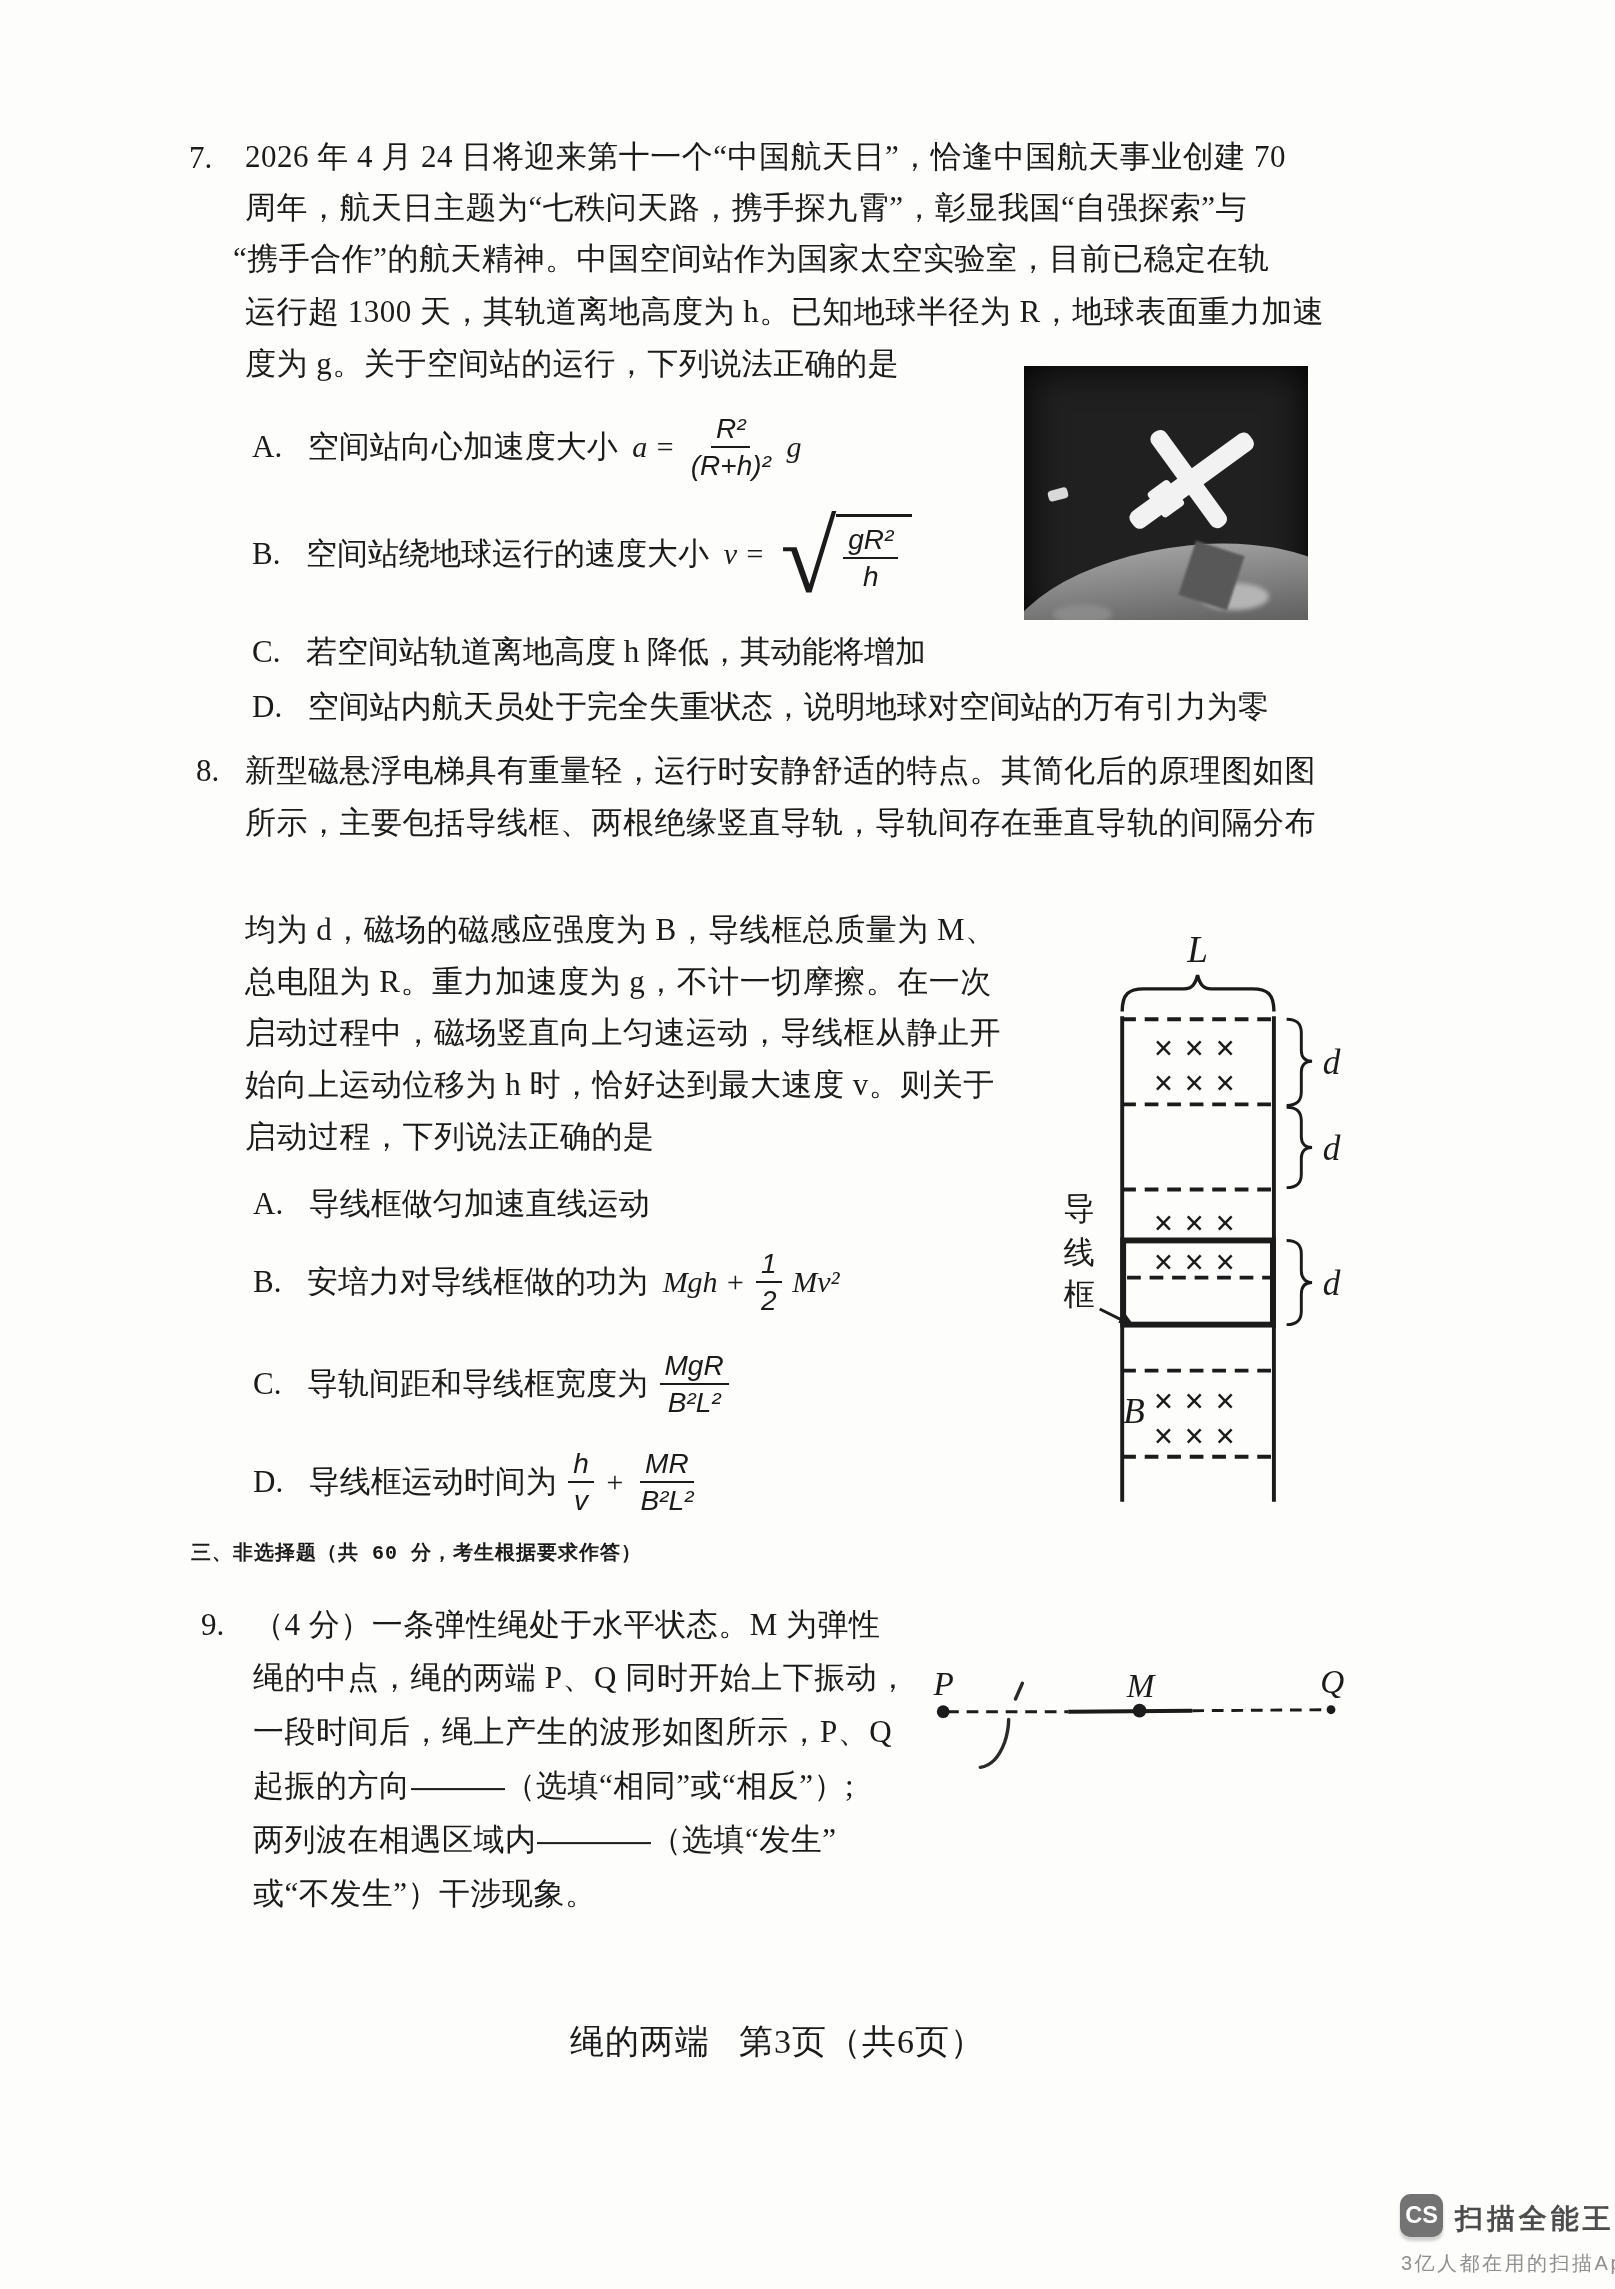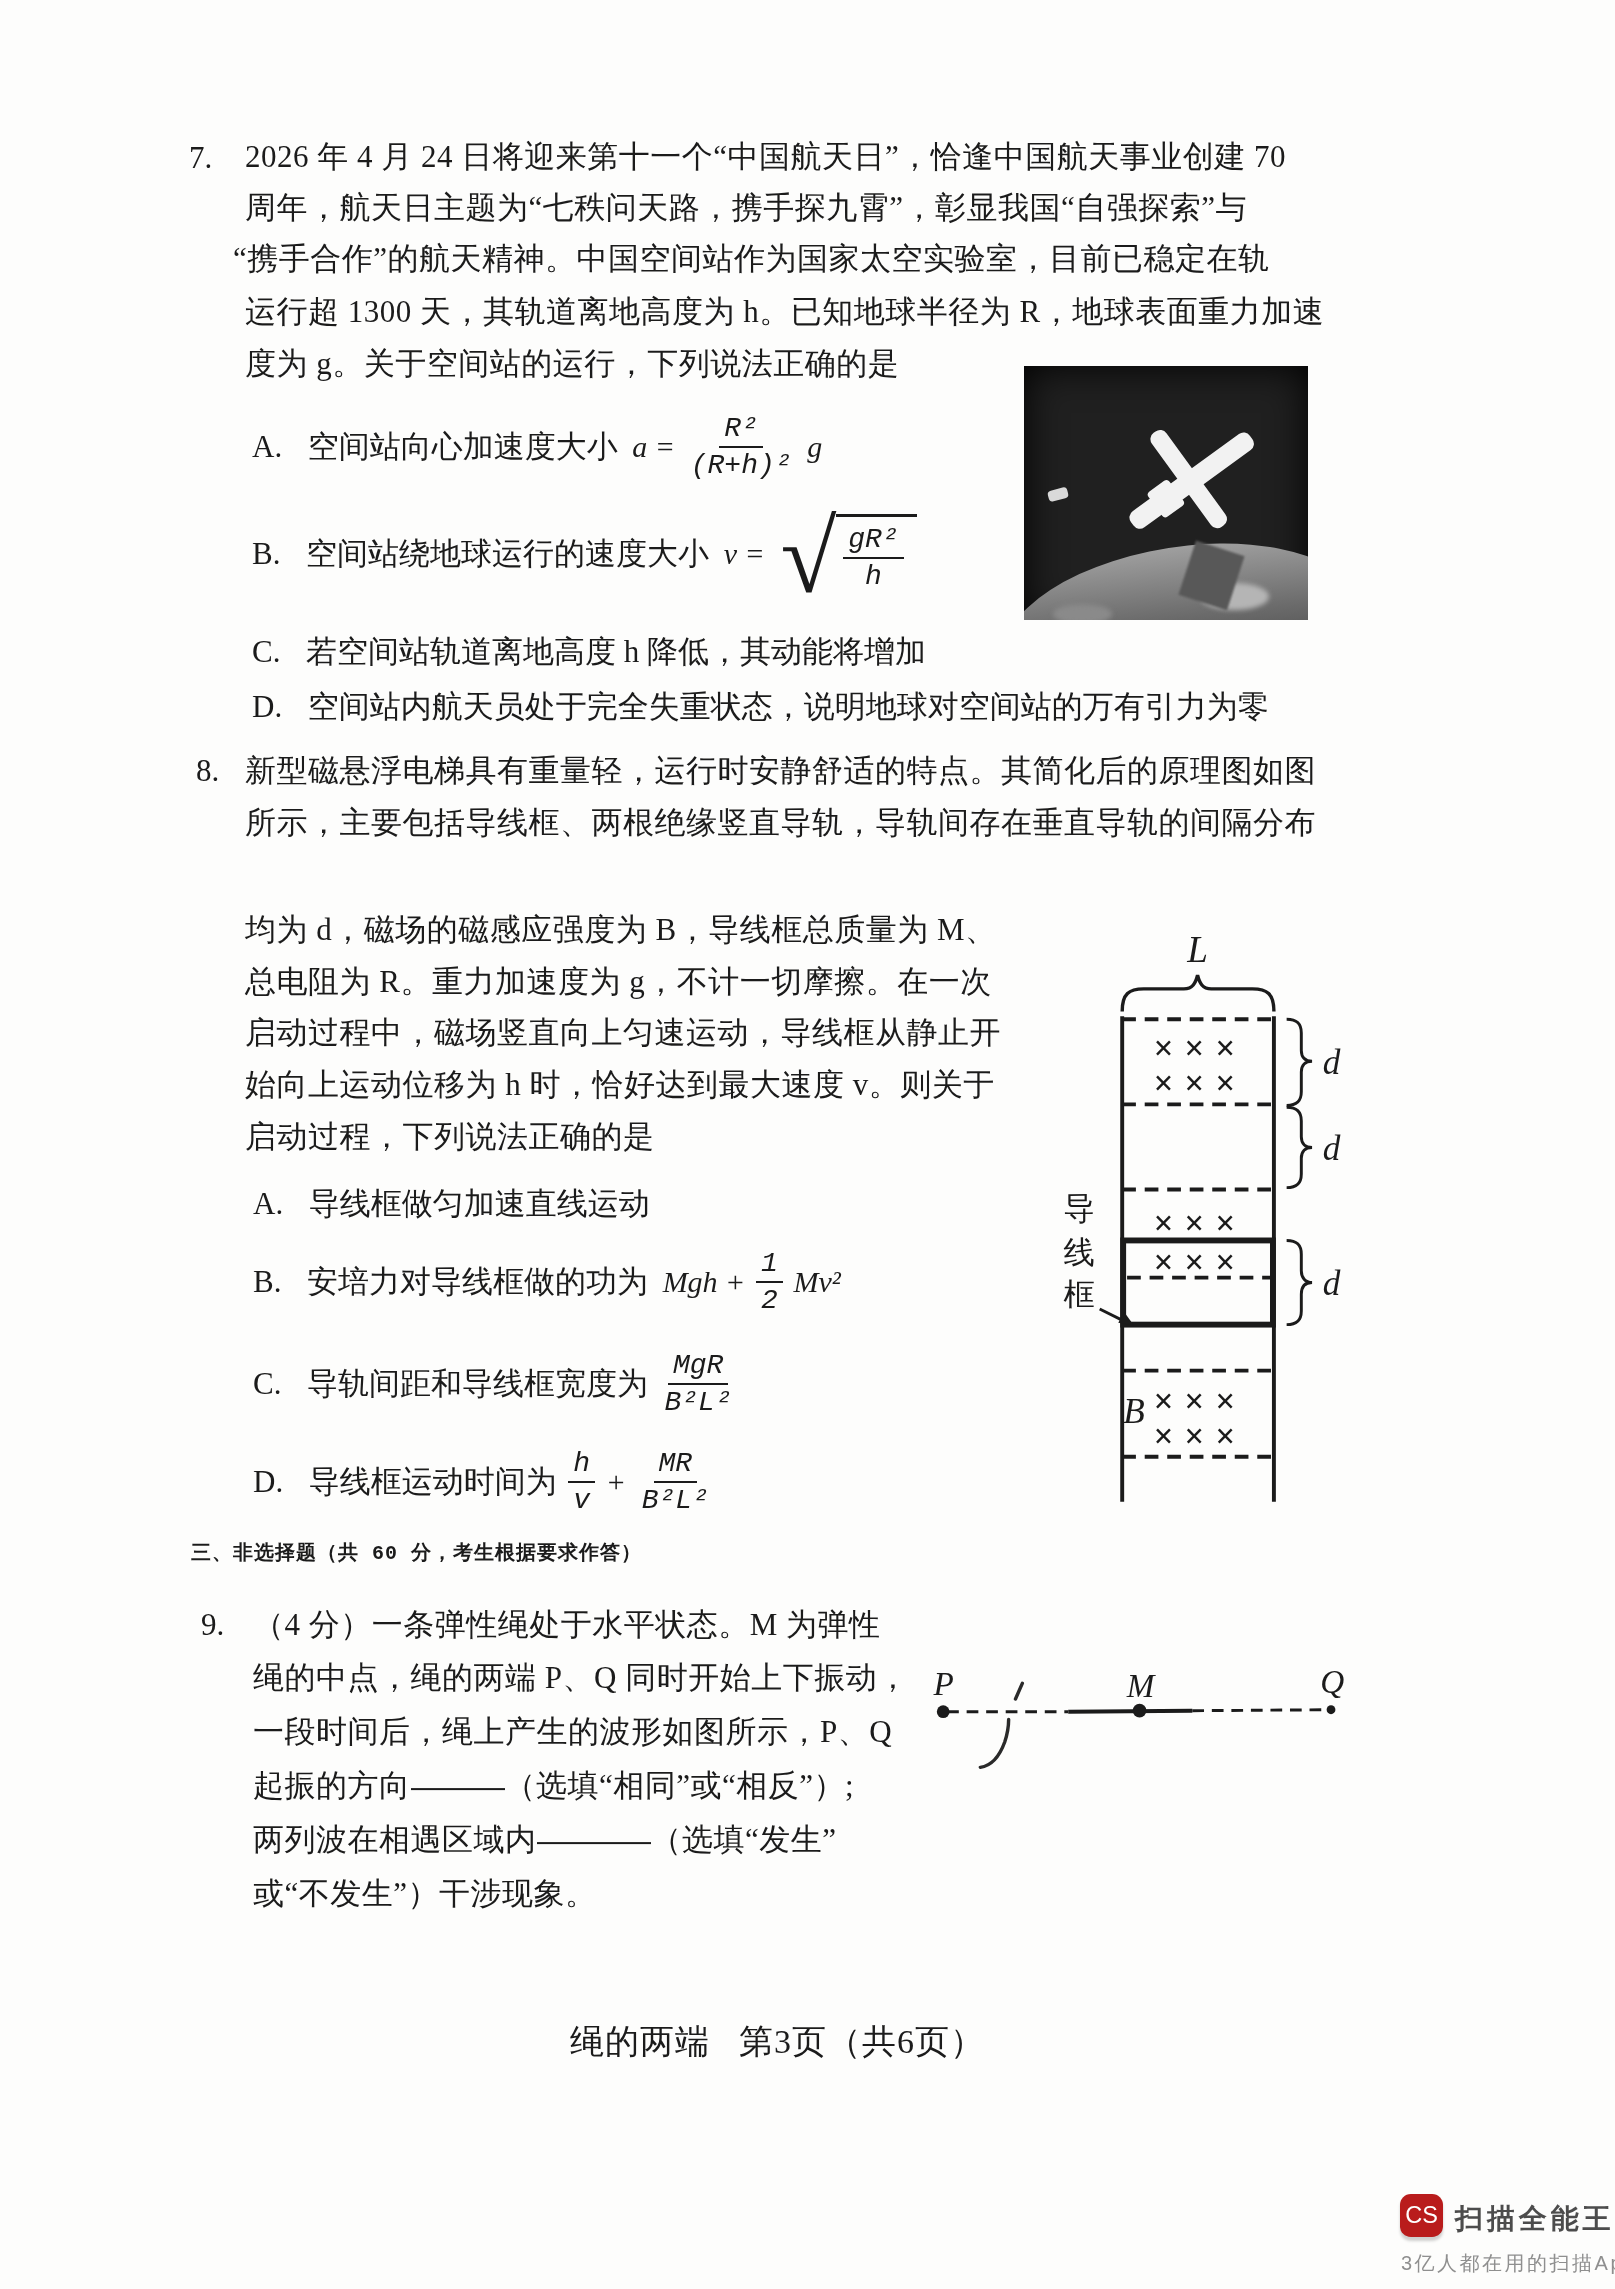--- a/index.html
+++ b/index.html
@@ -5,21 +5,21 @@
   html,body{margin:0;padding:0;background:#e8e8e8;}
   #page{position:relative;width:1615px;height:2290px;background:#fdfdfc;overflow:hidden;
         font-family:"Liberation Serif",serif;color:#1b1b1b;}
   .tline{position:absolute;font-size:31px;line-height:39px;white-space:nowrap;letter-spacing:0.5px;}
   .qnum{position:absolute;font-size:31px;line-height:39px;}
   .row{position:absolute;display:flex;align-items:center;white-space:nowrap;font-size:31px;}
   .olabel{margin-right:25.5px;}
   .otext{margin-right:7.8px;text-align:right;}
   .math{font-family:"Liberation Serif",serif;font-style:italic;font-size:30px;margin:0 6.9px;}
   .frac{display:inline-flex;flex-direction:column;align-items:center;vertical-align:middle;
-        font-family:Liberation Mono, monospace;font-style:italic;font-size:28px;line-height:1.18;margin:0 3.9px;text-align:center;}
+        font-family:Liberation Sans, sans-serif;font-style:italic;font-size:28px;line-height:1.18;margin:0 3.9px;text-align:center;}
   .frac .num{border-bottom:2.9px solid #1b1b1b;padding:0 4.9px 1px 4.9px;}
   .frac .den{padding:1px 4.9px 0 4.9px;}
   .sqrt{display:inline-flex;align-items:flex-start;margin-left:2px;}
   .sqrt .sym{font-size:102px;line-height:0.78;font-style:normal;transform:translateY(3.9px);}
   .sqrt .bod{border-top:3.9px solid #1b1b1b;padding:5.9px 9.8px 0 3.9px;margin-left:-7.8px;display:flex;align-items:center;}
   .heading{position:absolute;font-family:Liberation Mono, monospace;font-weight:700;
            font-size:20px;white-space:nowrap;letter-spacing:1px;}
   .blank{display:inline-block;border-bottom:2.9px solid #1b1b1b;height:5.9px;transform:translateY(-5.9px);}
   
   #photo{position:absolute;left:1024px;top:366px;width:284px;height:254px;background:#202020;overflow:hidden;
@@ -27,22 +27,22 @@
   #earth{position:absolute;left:-29px;bottom:-54px;width:363px;height:127px;background:linear-gradient(180deg,#9f9f9f 0%,#6b6b6b 55%,#474747 100%);
          border-radius:55% 45% 0 0/80% 60% 0 0;transform:rotate(-6deg);}
   .epatch{position:absolute;border-radius:50%;filter:blur(2.9px);}
   #station{position:absolute;left:93px;top:54px;width:147px;height:118px;transform:rotate(-36deg);}
   .mod{position:absolute;background:#f2f2f2;border-radius:7.8px;}
   #panel{position:absolute;left:162px;top:181px;width:51px;height:57px;background:#585858;transform:rotate(18deg);filter:blur(1px);}
   .sblob{position:absolute;background:#d9d9d9;border-radius:3.9px;}
   
   #footer{position:absolute;left:570px;top:2019px;font-size:34px;letter-spacing:1px;display:flex;gap:29px;white-space:nowrap;}
   #wm{position:absolute;left:1400px;top:2194px;width:206px;font-family:"Liberation Sans",sans-serif;}
-  #wm-logo{position:absolute;left:0;top:0;width:43px;height:43px;background:#b91c1c;border-radius:10.8px;
-           display:flex;align-items:center;justify-content:center;color:#fff;font-weight:400;font-size:23.5px;
+  #wm-logo{position:absolute;left:0;top:0;width:43px;height:43px;background:#737373;border-radius:10.8px;
+           display:flex;align-items:center;justify-content:center;color:#fff;font-weight:700;font-size:23.5px;
            box-shadow:0 3.9px 2.9px rgba(0,0,0,0.18);}
   #wm-title{position:absolute;left:55px;top:5.9px;font-size:28px;font-weight:600;color:#4c4c4c;letter-spacing:3.9px;white-space:nowrap;}
   #wm-sub{position:absolute;left:1px;top:56px;font-size:20px;color:#8f8f8f;letter-spacing:2.5px;white-space:nowrap;}
   svg text{fill:#1b1b1b;}
   .svgit{font-family:"Liberation Serif",serif;font-style:italic;}
   .svgcn{font-family:"Liberation Sans",sans-serif;}
 </style>
 </head>
 <body>
 

